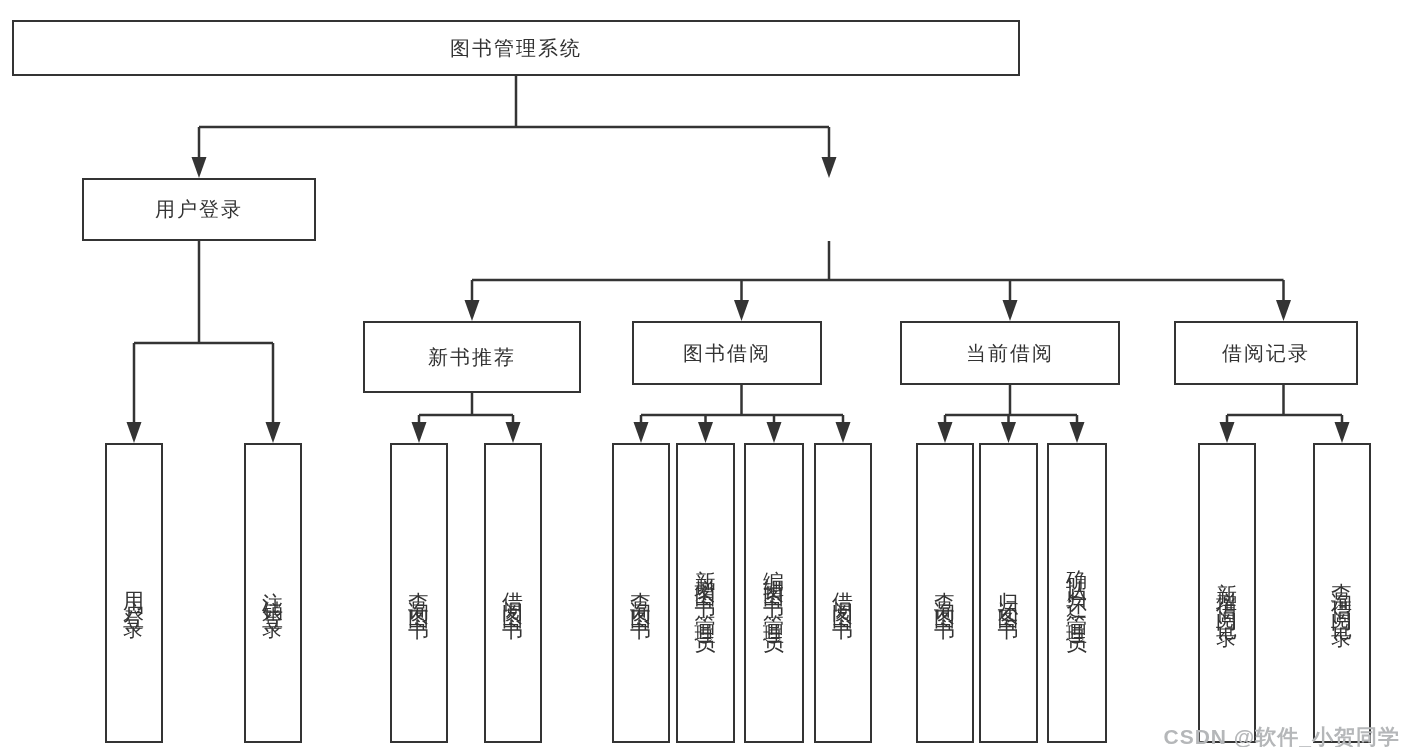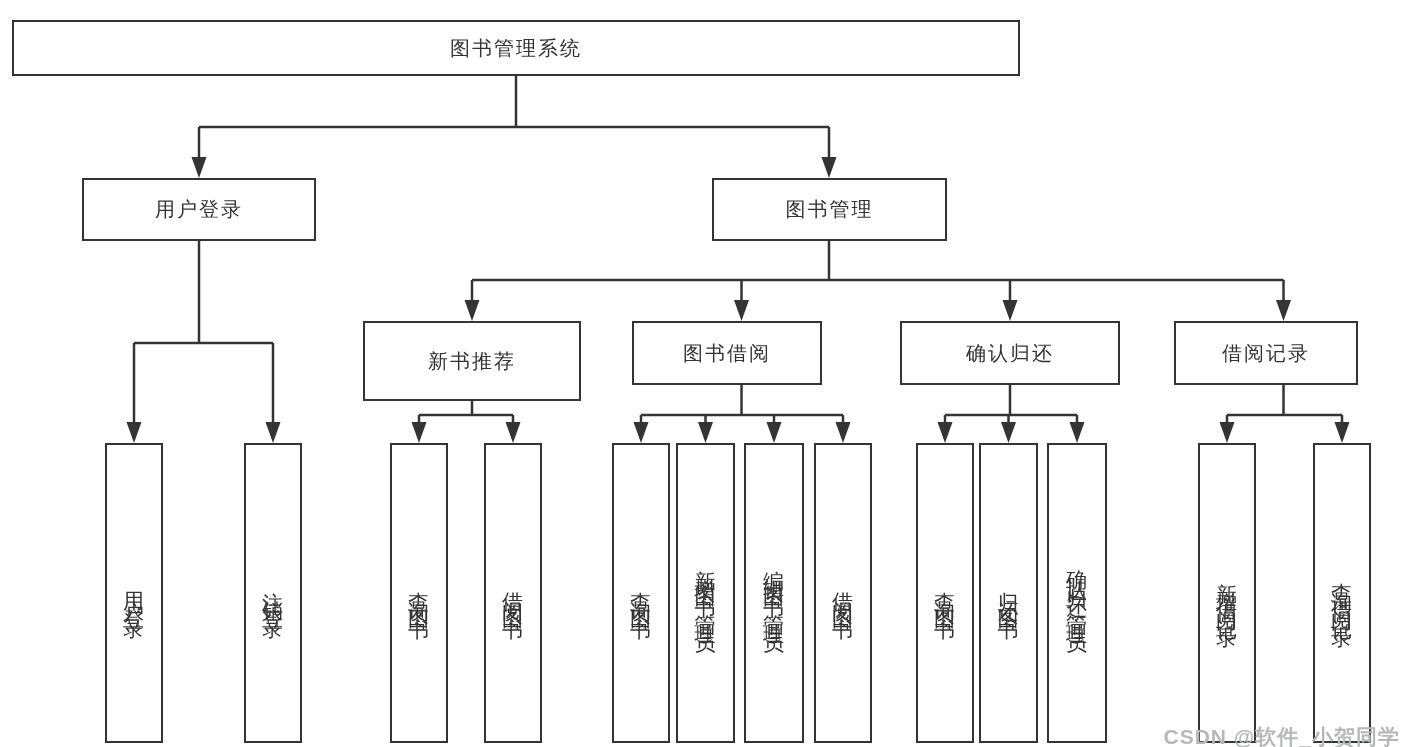--- a/index.html
+++ b/index.html
@@ -83,32 +83,29 @@
     </g>
   </svg>
 
   <div class="node" style="left:12px;top:12px;width:1008px;height:56px">
     <span class="hlabel">图书管理系统</span>
   </div>
 
   <div class="node" style="left:82px;top:170px;width:234px;height:63px">
     <span class="hlabel">用户登录</span>
   </div>
-  <div class="node" style="left:712px;top:170px;width:235px;height:63px">
-    <span class="hlabel">图书管理</span>
-  </div>
 
-  <div class="node" style="left:363px;top:313px;width:218px;height:80px">
+  <div class="node" style="left:363px;top:313px;width:218px;height:72px">
     <span class="hlabel">新书推荐</span>
   </div>
   <div class="node" style="left:632px;top:313px;width:190px;height:64px">
     <span class="hlabel">图书借阅</span>
   </div>
   <div class="node" style="left:900px;top:313px;width:220px;height:64px">
-    <span class="hlabel">确认归还</span>
+    <span class="hlabel">当前借阅</span>
   </div>
   <div class="node" style="left:1174px;top:313px;width:184px;height:64px">
     <span class="hlabel">借阅记录</span>
   </div>
 
   <div class="node" style="left:105px;top:435px;width:58px;height:300px">
     <span class="vlabel">用户登录</span>
   </div>
   <div class="node" style="left:244px;top:435px;width:58px;height:300px">
     <span class="vlabel">注销登录</span>

